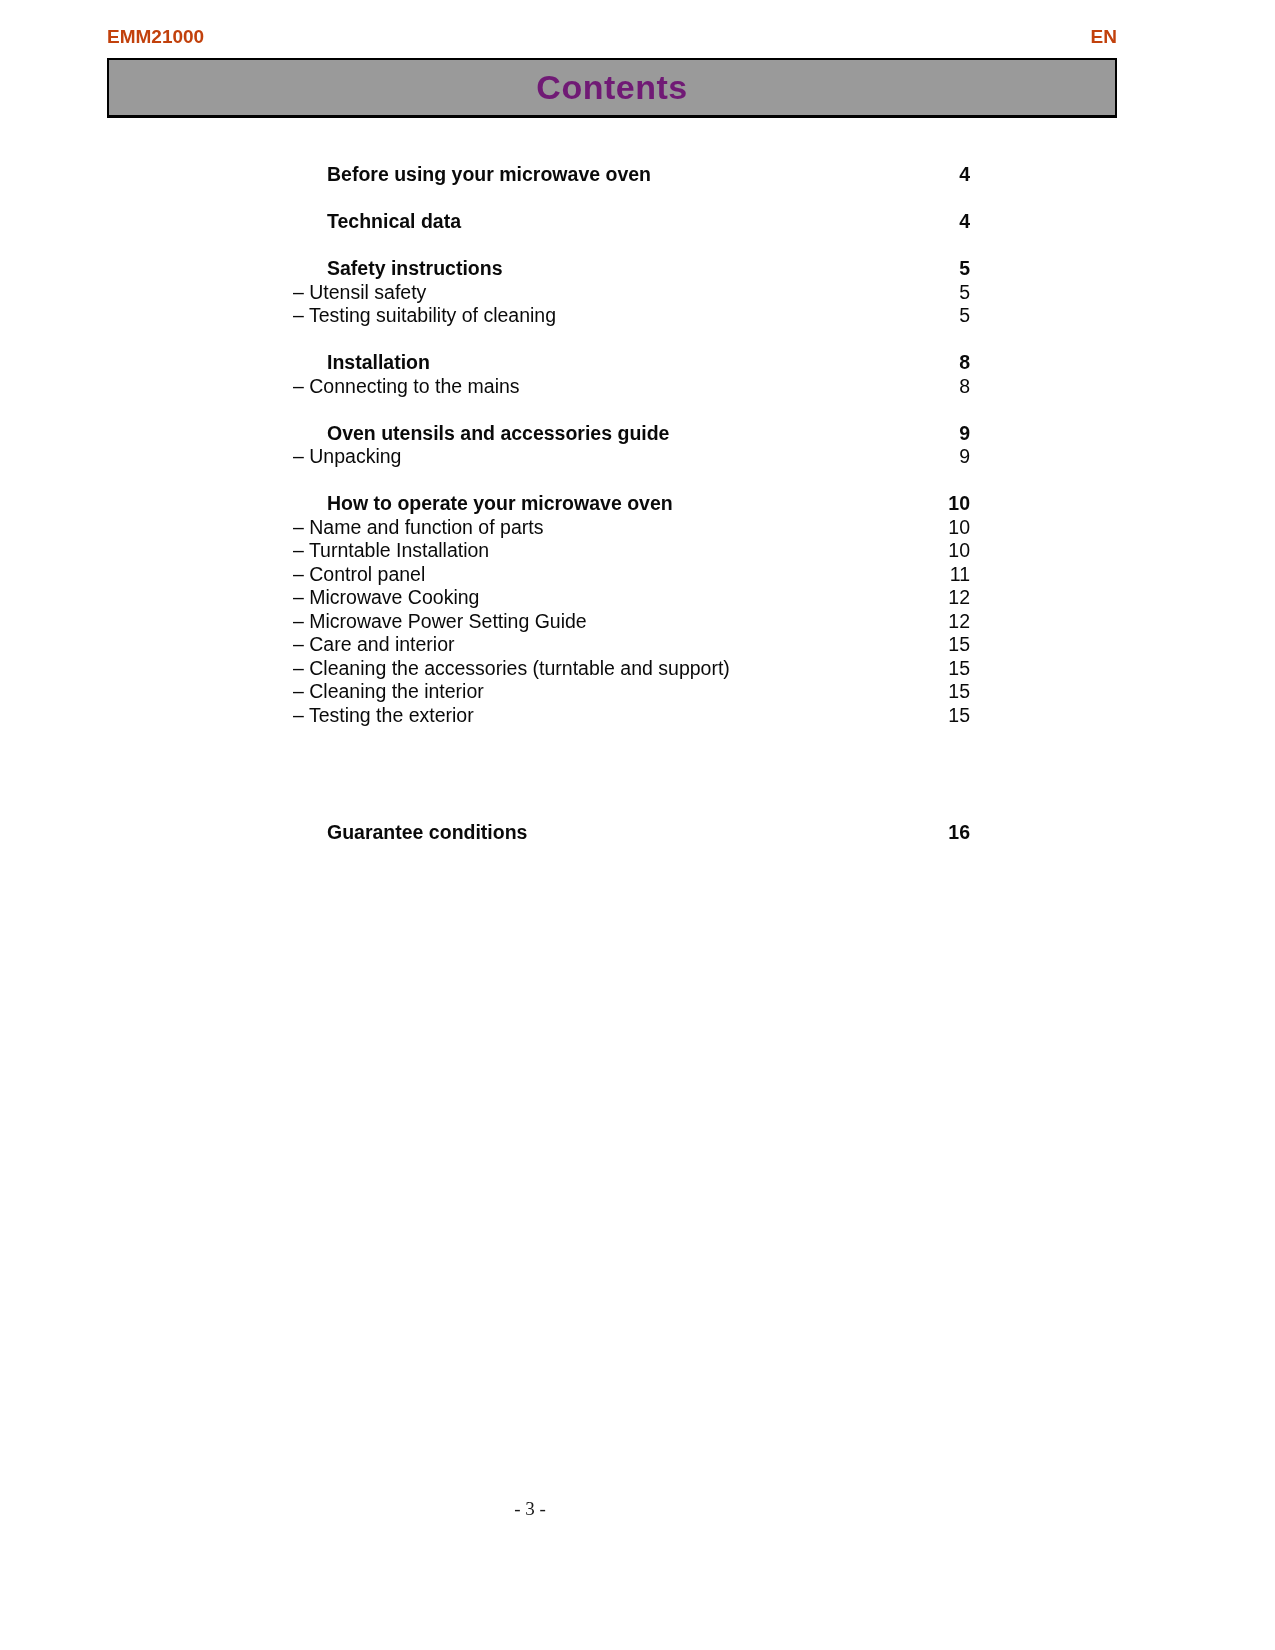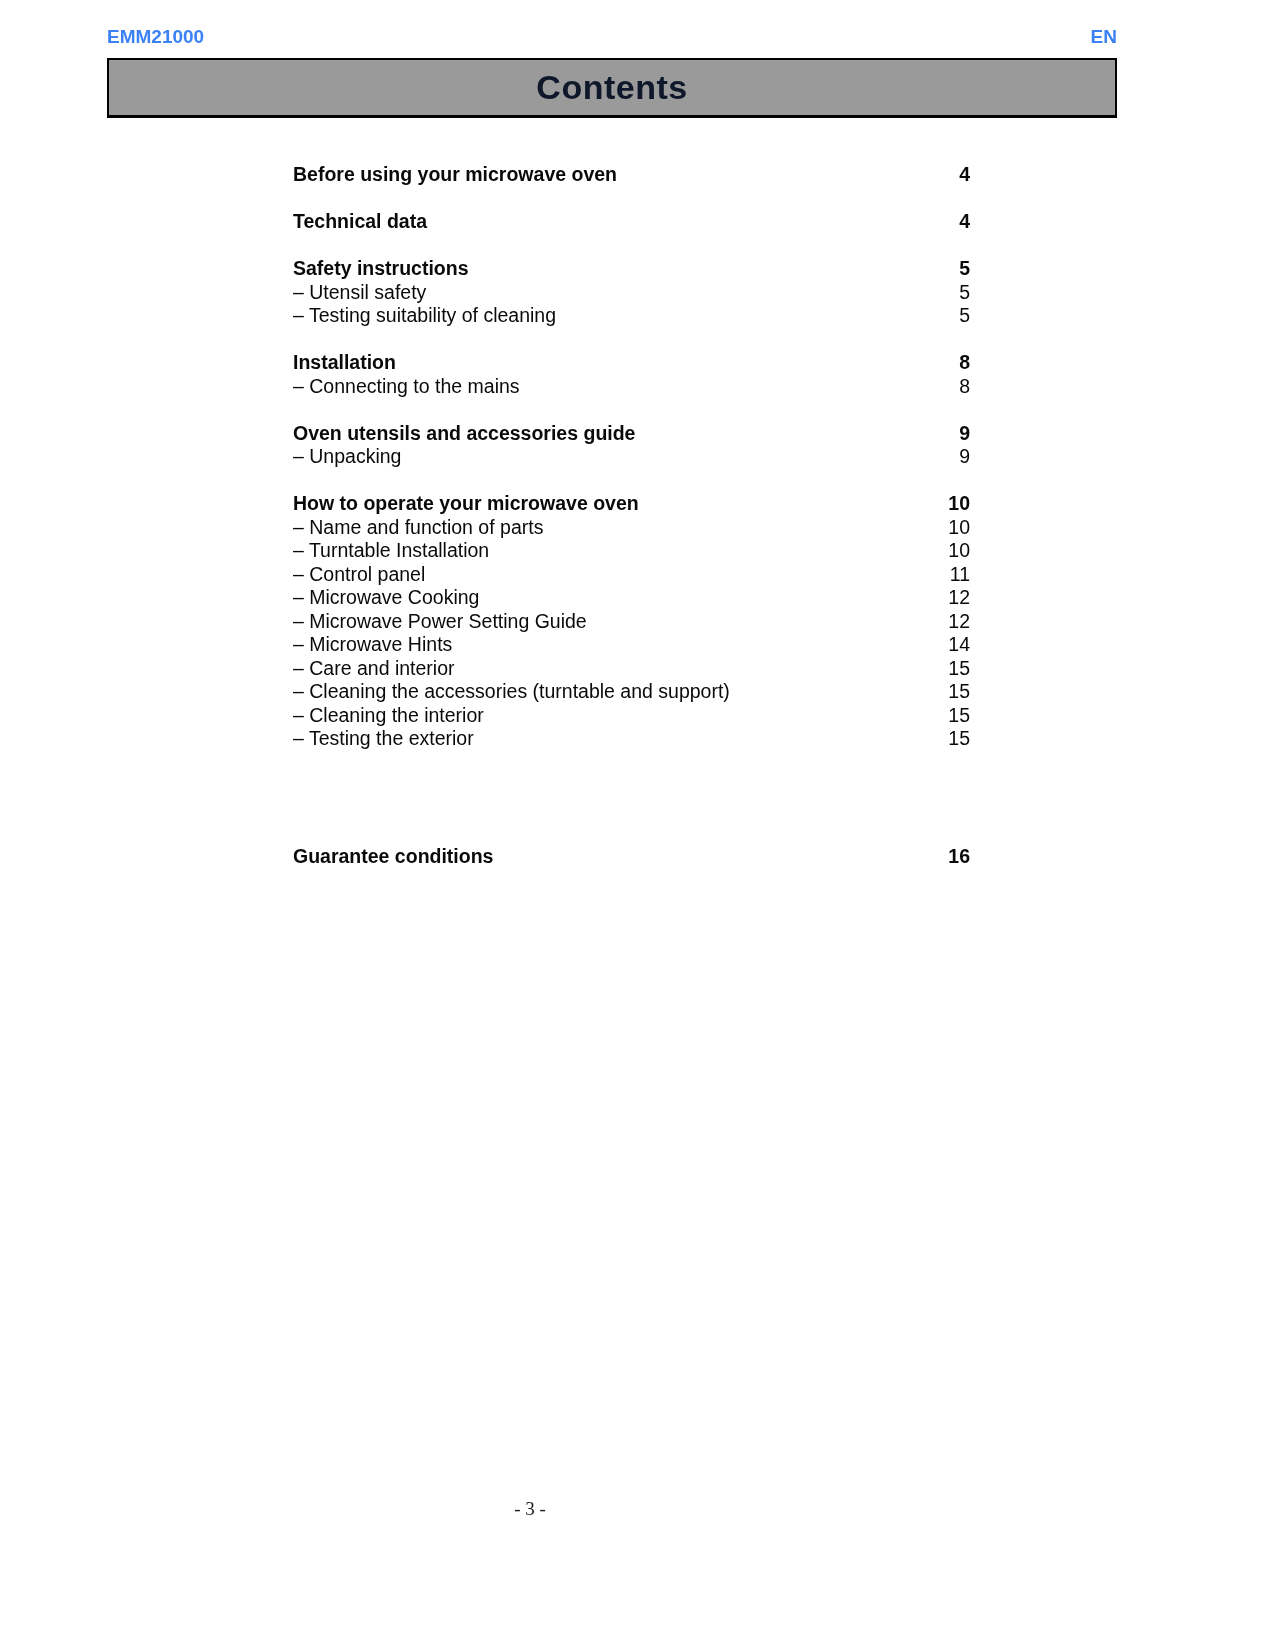--- a/index.html
+++ b/index.html
@@ -7,41 +7,41 @@
   body {
     width: 1275px; height: 1650px;
     position: relative;
     font-family: "Liberation Sans", sans-serif;
     color: #0a0a0a;
     overflow: hidden;
   }
   .doc-header {
     position: absolute; left: 107px; top: 26px; width: 1010px;
     display: flex; justify-content: space-between;
-    font-weight: bold; font-size: 19px; color: #3b82f6;
+    font-weight: bold; font-size: 19px; color: #c2410c;
   }
   .banner {
     position: absolute; left: 107px; top: 58px; width: 1010px; height: 60px;
     background: #9a9a9a;
     border: 2px solid #000;
     border-bottom-width: 3px;
     display: flex; align-items: center; justify-content: center;
   }
   .banner-title {
-    font-size: 34px; font-weight: bold; color: #0f172a; letter-spacing: 0.5px;
+    font-size: 34px; font-weight: bold; color: #701a75; letter-spacing: 0.5px;
   }
   .toc {
     position: absolute; left: 293px; top: 163px; width: 677px;
     font-size: 19.5px; line-height: 23.5px;
   }
   .toc-group { margin-top: 23.5px; }
   .toc-group:first-child { margin-top: 0; }
   .toc-group.extra-gap { margin-top: 94px; }
   .toc-row { display: flex; align-items: baseline; }
-  .toc-row.bold { font-weight: bold; }
+  .toc-row.bold { font-weight: bold; margin-left: 34px; }
   .toc-label { flex: 1 1 auto; white-space: pre; }
   .toc-page { flex: 0 0 auto; text-align: right; }
   .footer {
     position: absolute; left: 0; top: 1498px; width: 1060px;
     text-align: center;
     font-family: "Liberation Serif", serif;
     font-size: 19px; color: #1a1a1a;
   }
 </style>
 </head>
@@ -124,24 +124,20 @@
         </div>
         <div class="toc-row">
           <span class="toc-label">– Microwave Cooking</span>
           <span class="toc-page">12</span>
         </div>
         <div class="toc-row">
           <span class="toc-label">– Microwave Power Setting Guide</span>
           <span class="toc-page">12</span>
         </div>
         <div class="toc-row">
-          <span class="toc-label">– Microwave Hints</span>
-          <span class="toc-page">14</span>
-        </div>
-        <div class="toc-row">
           <span class="toc-label">– Care and interior</span>
           <span class="toc-page">15</span>
         </div>
         <div class="toc-row">
           <span class="toc-label">– Cleaning the accessories (turntable and support)</span>
           <span class="toc-page">15</span>
         </div>
         <div class="toc-row">
           <span class="toc-label">– Cleaning the interior</span>
           <span class="toc-page">15</span>

